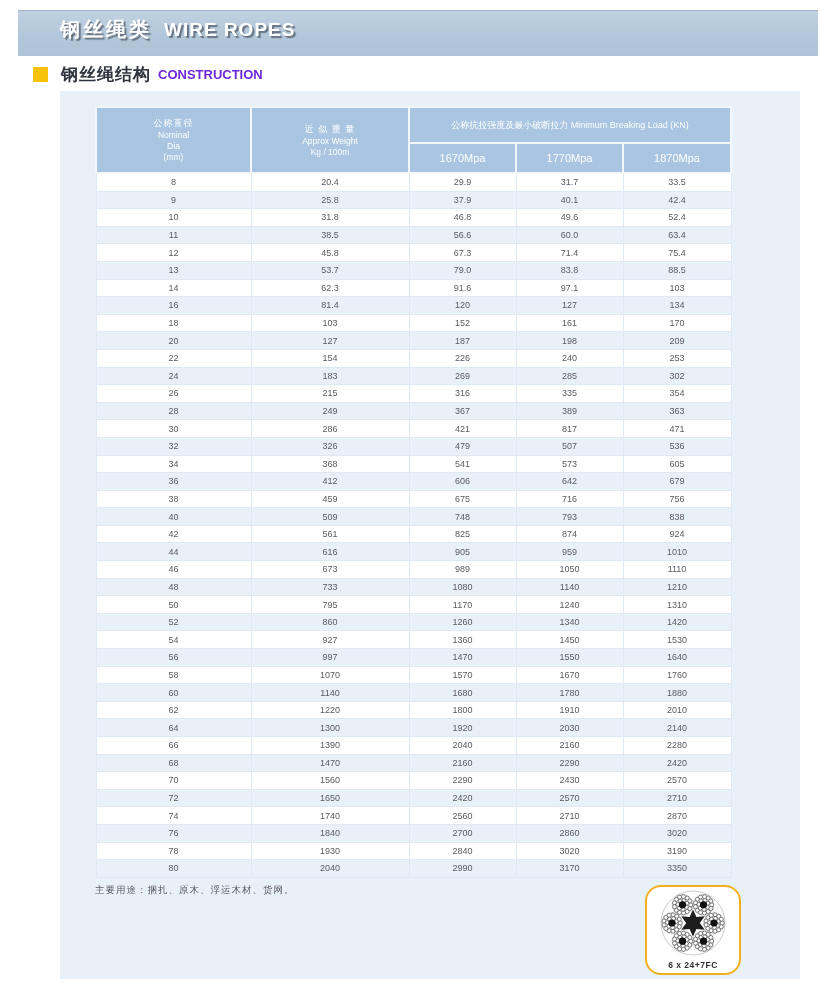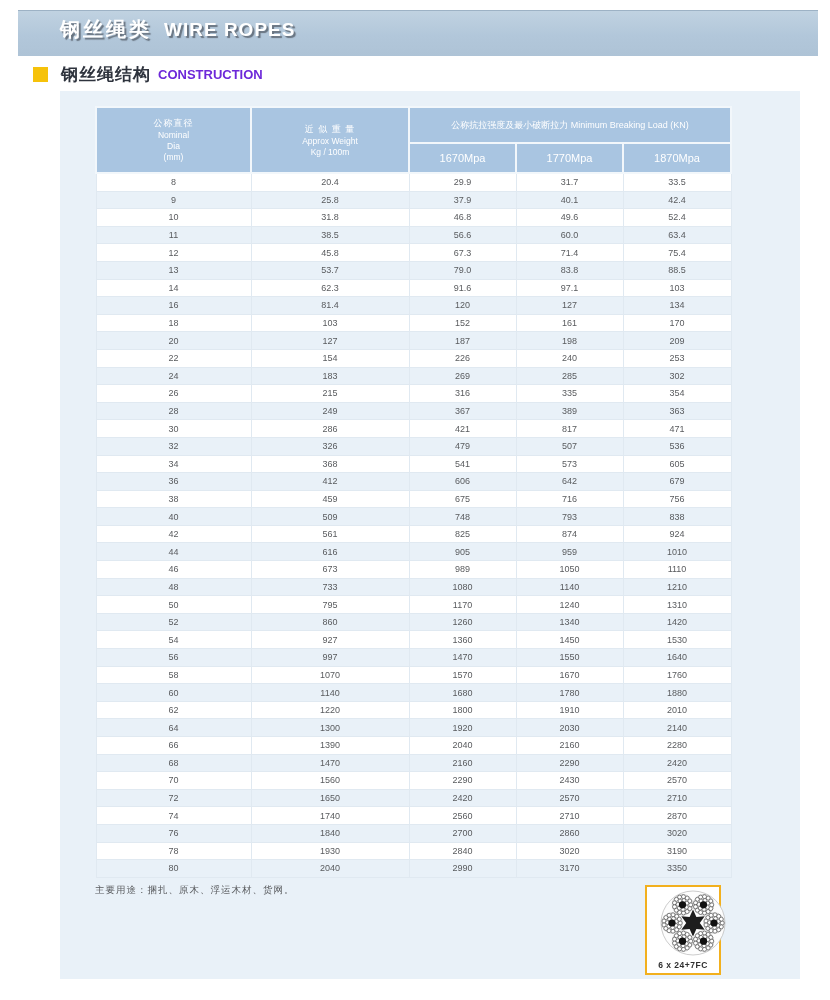--- a/index.html
+++ b/index.html
@@ -59,22 +59,22 @@
   .data-table tbody tr:nth-child(even) td { background:#e9f1f8; }
 
   
   .footer-note {
     position:absolute; left:35px; top:793px;
     font-size:9.5px; color:#595b5e; letter-spacing:1px;
   }
 
   
   .icon-box {
-    position:absolute; left:585px; top:794px; width:76px; height:90px;
-    background:#ffffff; border:2px solid #f2b01e; border-radius:0;
+    position:absolute; left:585px; top:794px; width:96px; height:90px;
+    background:#ffffff; border:2px solid #f2b01e; border-radius:16px;
     box-sizing:border-box;
   }
   .icon-box svg { position:absolute; left:2px; top:2px; }
   .icon-label {
     position:absolute; left:0; right:0; bottom:3px; text-align:center;
     font-size:8.5px; font-weight:bold; color:#2e2e2e; letter-spacing:0.5px;
   }
 </style>
 </head>
 <body>

